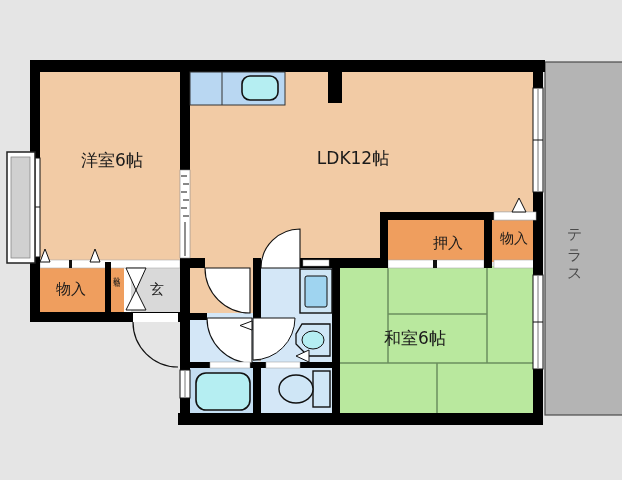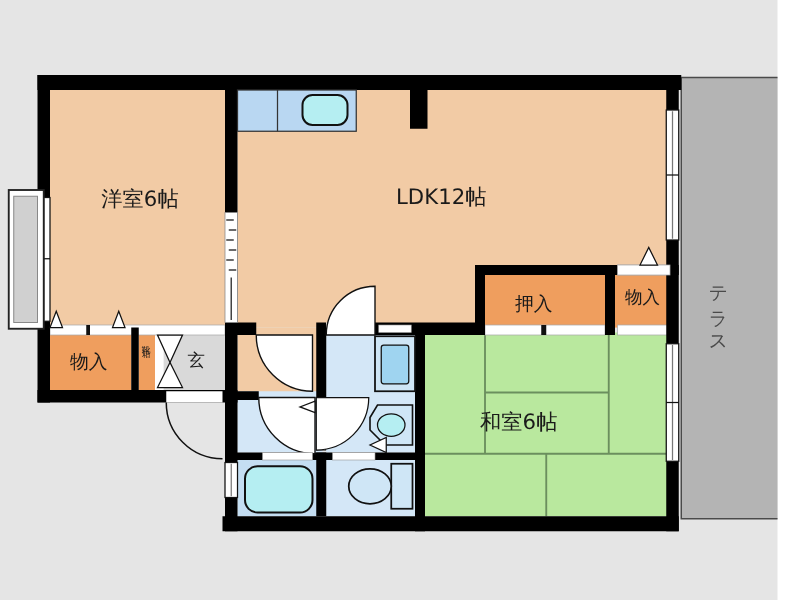--- a/index.html
+++ b/index.html
@@ -160,19 +160,19 @@
     <polygon points="90,262 100,262 95,249"></polygon>
     <polygon points="512,212 526,212 519,198"></polygon>
     <polygon points="252,321 252,330 240,325.5"></polygon>
     <polygon points="309,350 309,362 296,356"></polygon>
   </g>
 </svg>
 
 <div class="lbl fs17" style="left:112px;top:152px;">洋室6帖</div>
 <div class="lbl fs17" style="left:353px;top:150px;text-align:right;">LDK12帖</div>
 <div class="lbl fs17" style="left:415px;top:330px;">和室6帖</div>
-<div class="lbl fs15" style="left:427px;top:236px;">押入</div>
+<div class="lbl fs15" style="left:448px;top:236px;">押入</div>
 <div class="lbl fs14" style="left:514px;top:231px;">物入</div>
 <div class="lbl fs15" style="left:71px;top:282px;">物入</div>
 <div class="lbl fs14" style="left:157px;top:282px;">玄</div>
 <div class="lbl vert fs15 terr" style="left:566px;top:218px;">テラス</div>
 <div class="lbl vert fs7" style="left:112px;top:271px;">靴箱</div>
 </div>
 
 </body></html>

